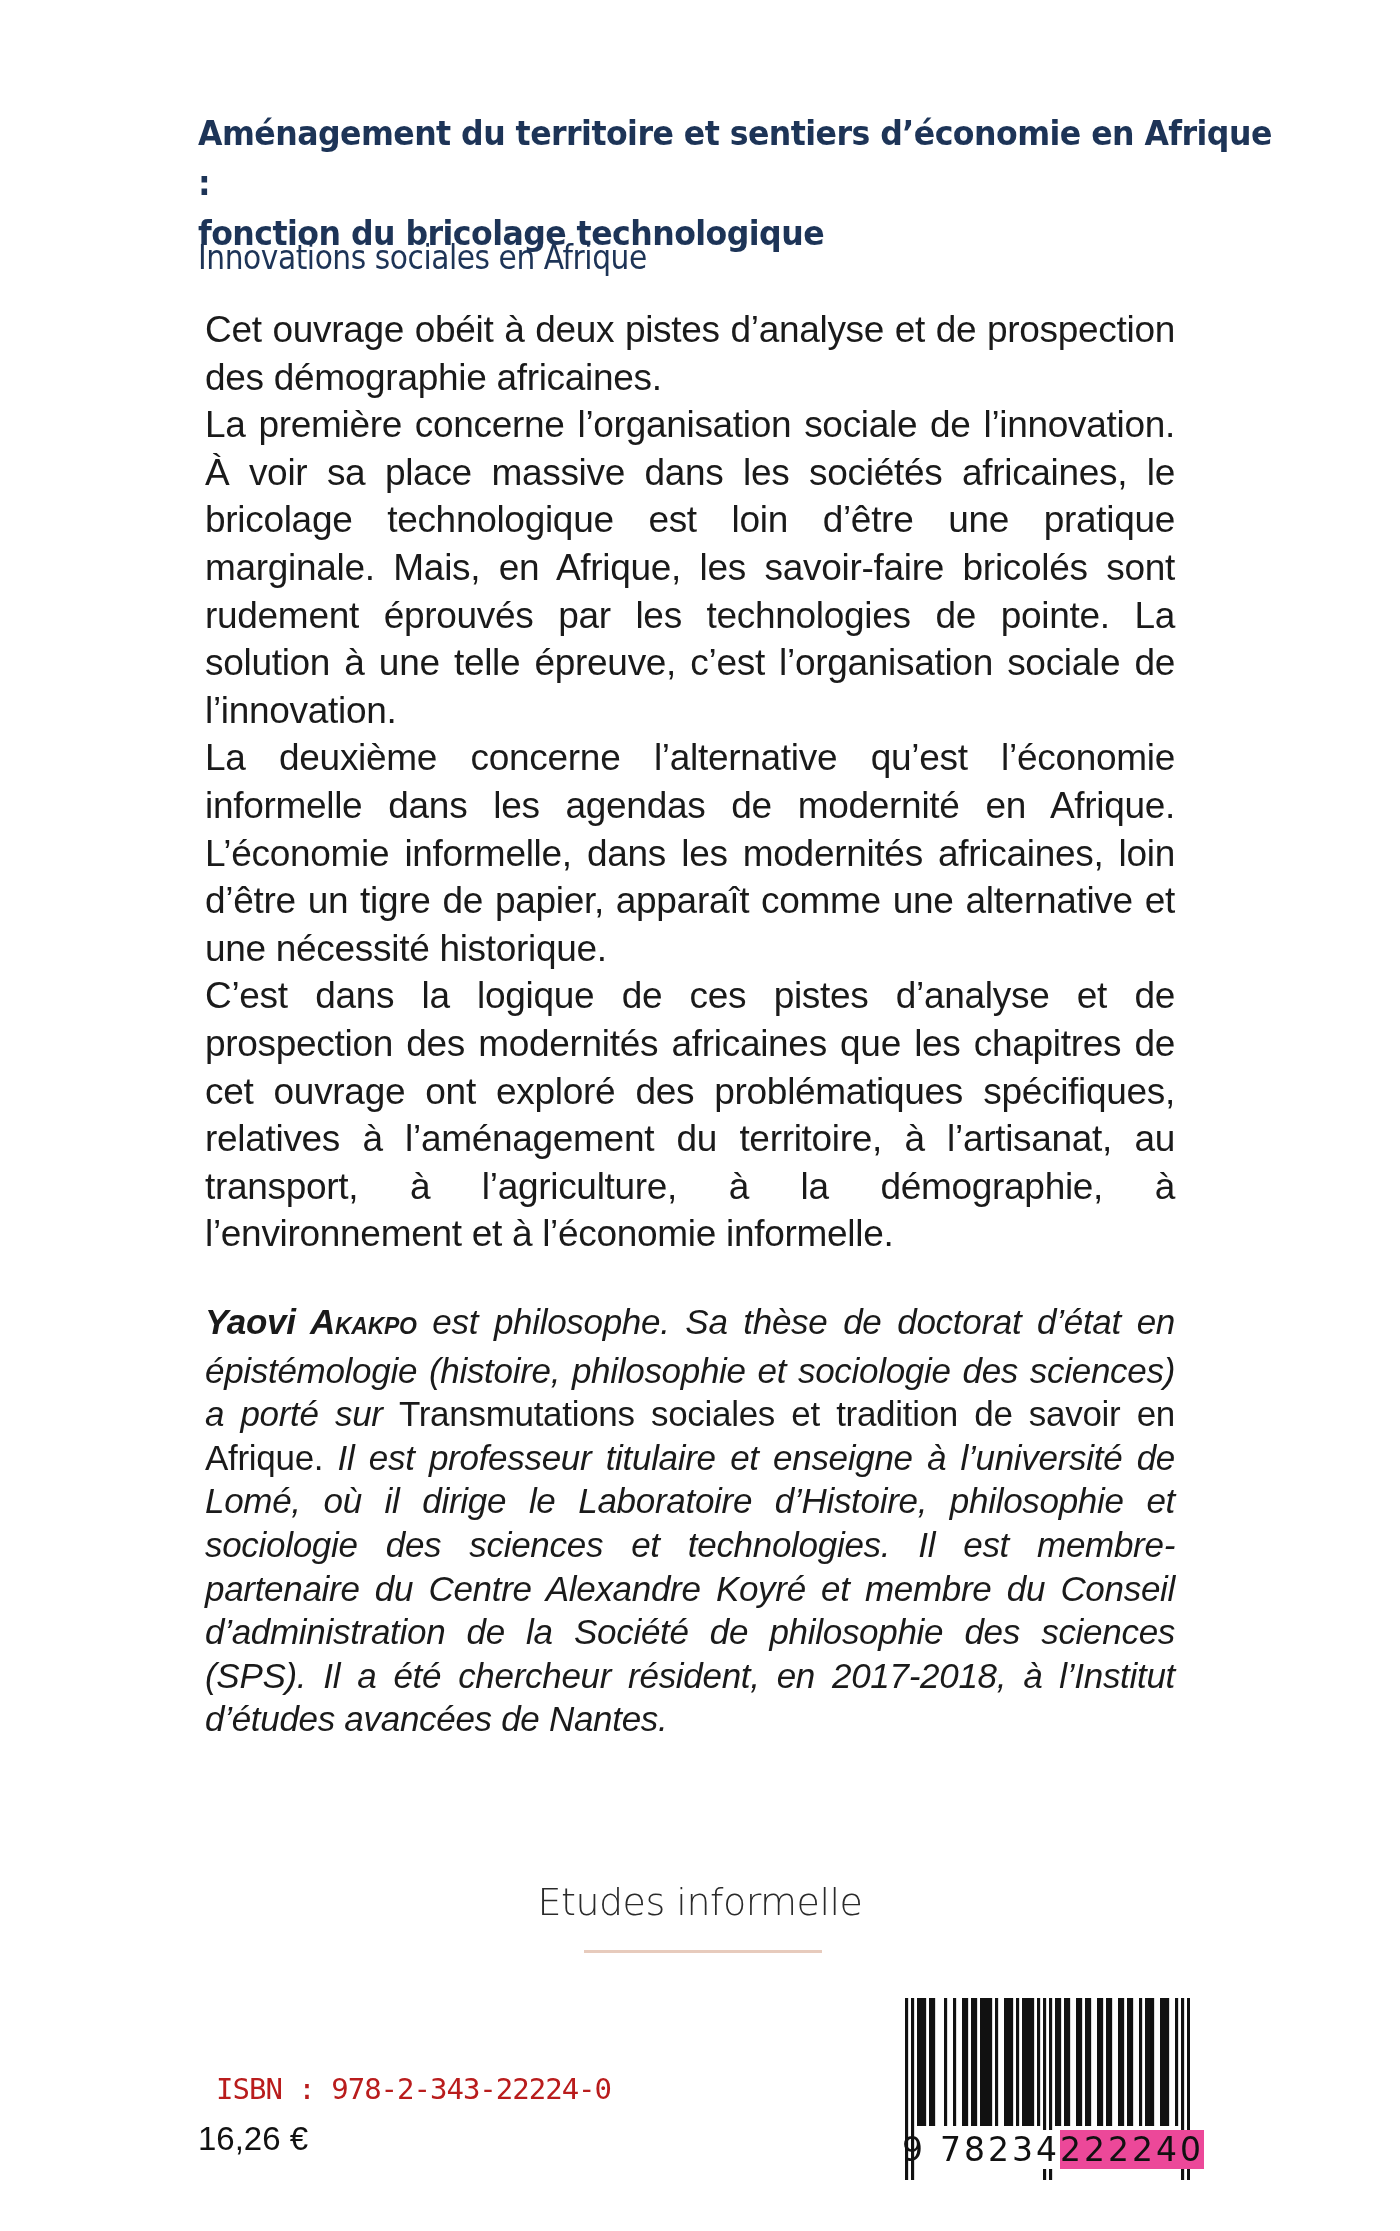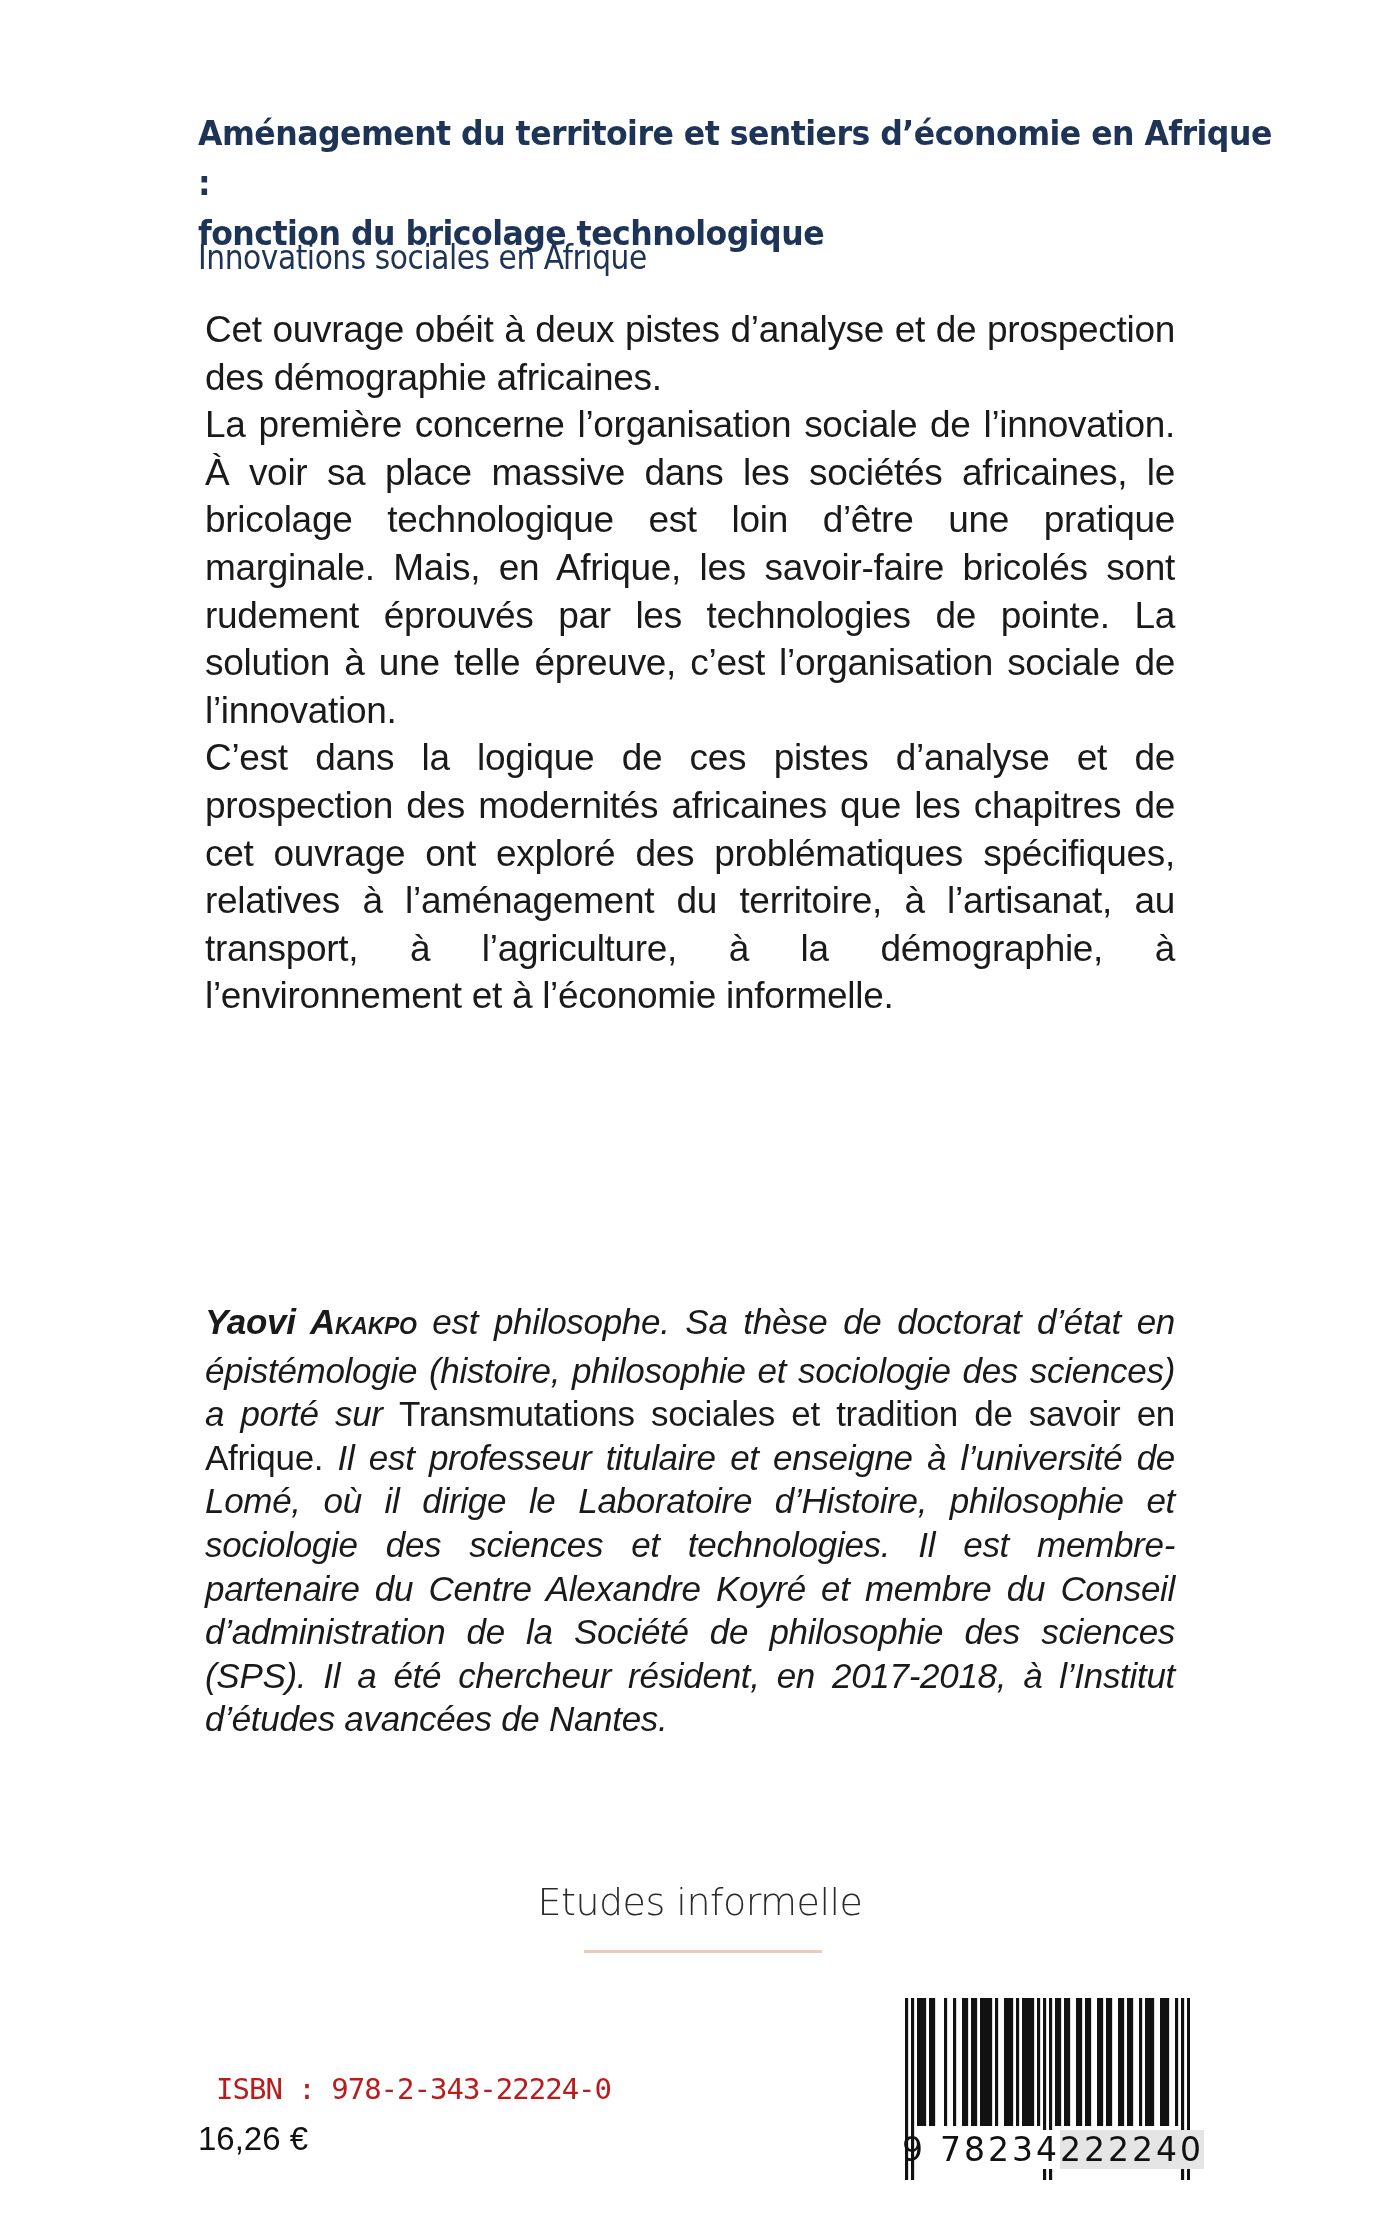--- a/index.html
+++ b/index.html
@@ -63,20 +63,21 @@
 <div class="title">
   <div>Aménagement du territoire et sentiers d’économie en Afrique :</div>
   <div>fonction du bricolage technologique</div>
 </div>
 
 <div class="subtitle">Innovations sociales en Afrique</div>
 
 <div class="body-wrap">
   <p>Cet ouvrage obéit à deux pistes d’analyse et de prospection des démographie africaines.</p>
   <p>La première concerne l’organisation sociale de l’innovation. À voir sa place massive dans les sociétés africaines, le bricolage technologique est loin d’être une pratique marginale. Mais, en Afrique, les savoir-faire bricolés sont rudement éprouvés par les technologies de pointe. La solution à une telle épreuve, c’est l’organisation sociale de l’innovation.</p>
+  <p>La deuxième concerne l’alternative qu’est l’économie informelle dans les agendas de modernité en Afrique. L’économie informelle, dans les modernités africaines, loin d’être un tigre de papier, apparaît comme une alternative et une nécessité historique.</p>
   <p>C’est dans la logique de ces pistes d’analyse et de prospection des modernités africaines que les chapitres de cet ouvrage ont exploré des problématiques spécifiques, relatives à l’aménagement du territoire, à l’artisanat, au transport, à l’agriculture, à la démographie, à l’environnement et à l’économie informelle.</p>
 </div>
 
 <div class="bio">
   <span class="author"><span>Yaovi</span> <span>A</span><span class="sc">KAKPO</span></span><span> est philosophe. Sa thèse de doctorat d’état en épistémologie (histoire, philosophie et sociologie des sciences) a porté sur </span><span class="roman">Transmutations sociales et tradition de savoir en Afrique.</span><span> Il est professeur titulaire et enseigne à l’université de Lomé, où il dirige le Laboratoire d’Histoire, philosophie et sociologie des sciences et technologies. Il est membre-partenaire du Centre Alexandre Koyré et membre du Conseil d’administration de la Société de philosophie des sciences (SPS). Il a été chercheur résident, en 2017-2018, à l’Institut d’études avancées de Nantes.</span>
 </div>
 
 <div class="series">Etudes informelle</div>
 <div class="series-rule"></div>
 
@@ -138,14 +139,14 @@
       <rect x="258.00" y="0" width="3.15" height="128" fill="#111"></rect>
       <rect x="261.00" y="0" width="3.15" height="128" fill="#111"></rect>
       <rect x="270.00" y="0" width="3.15" height="128" fill="#111"></rect>
       <rect x="276.00" y="0" width="3.15" height="182" fill="#111"></rect>
       <rect x="282.00" y="0" width="3.15" height="182" fill="#111"></rect>
     </svg>
 </div>
 <div class="barcode-digits">
   <span style="position:absolute; left:2px;">9</span>
   <span style="position:absolute; left:40px; background:#fff;">782343</span>
-  <span style="position:absolute; left:160px; background:#e5e5e5;">222240</span>
+  <span style="position:absolute; left:160px; background:#ec4899;">222240</span>
 </div>
 
 </body></html>

